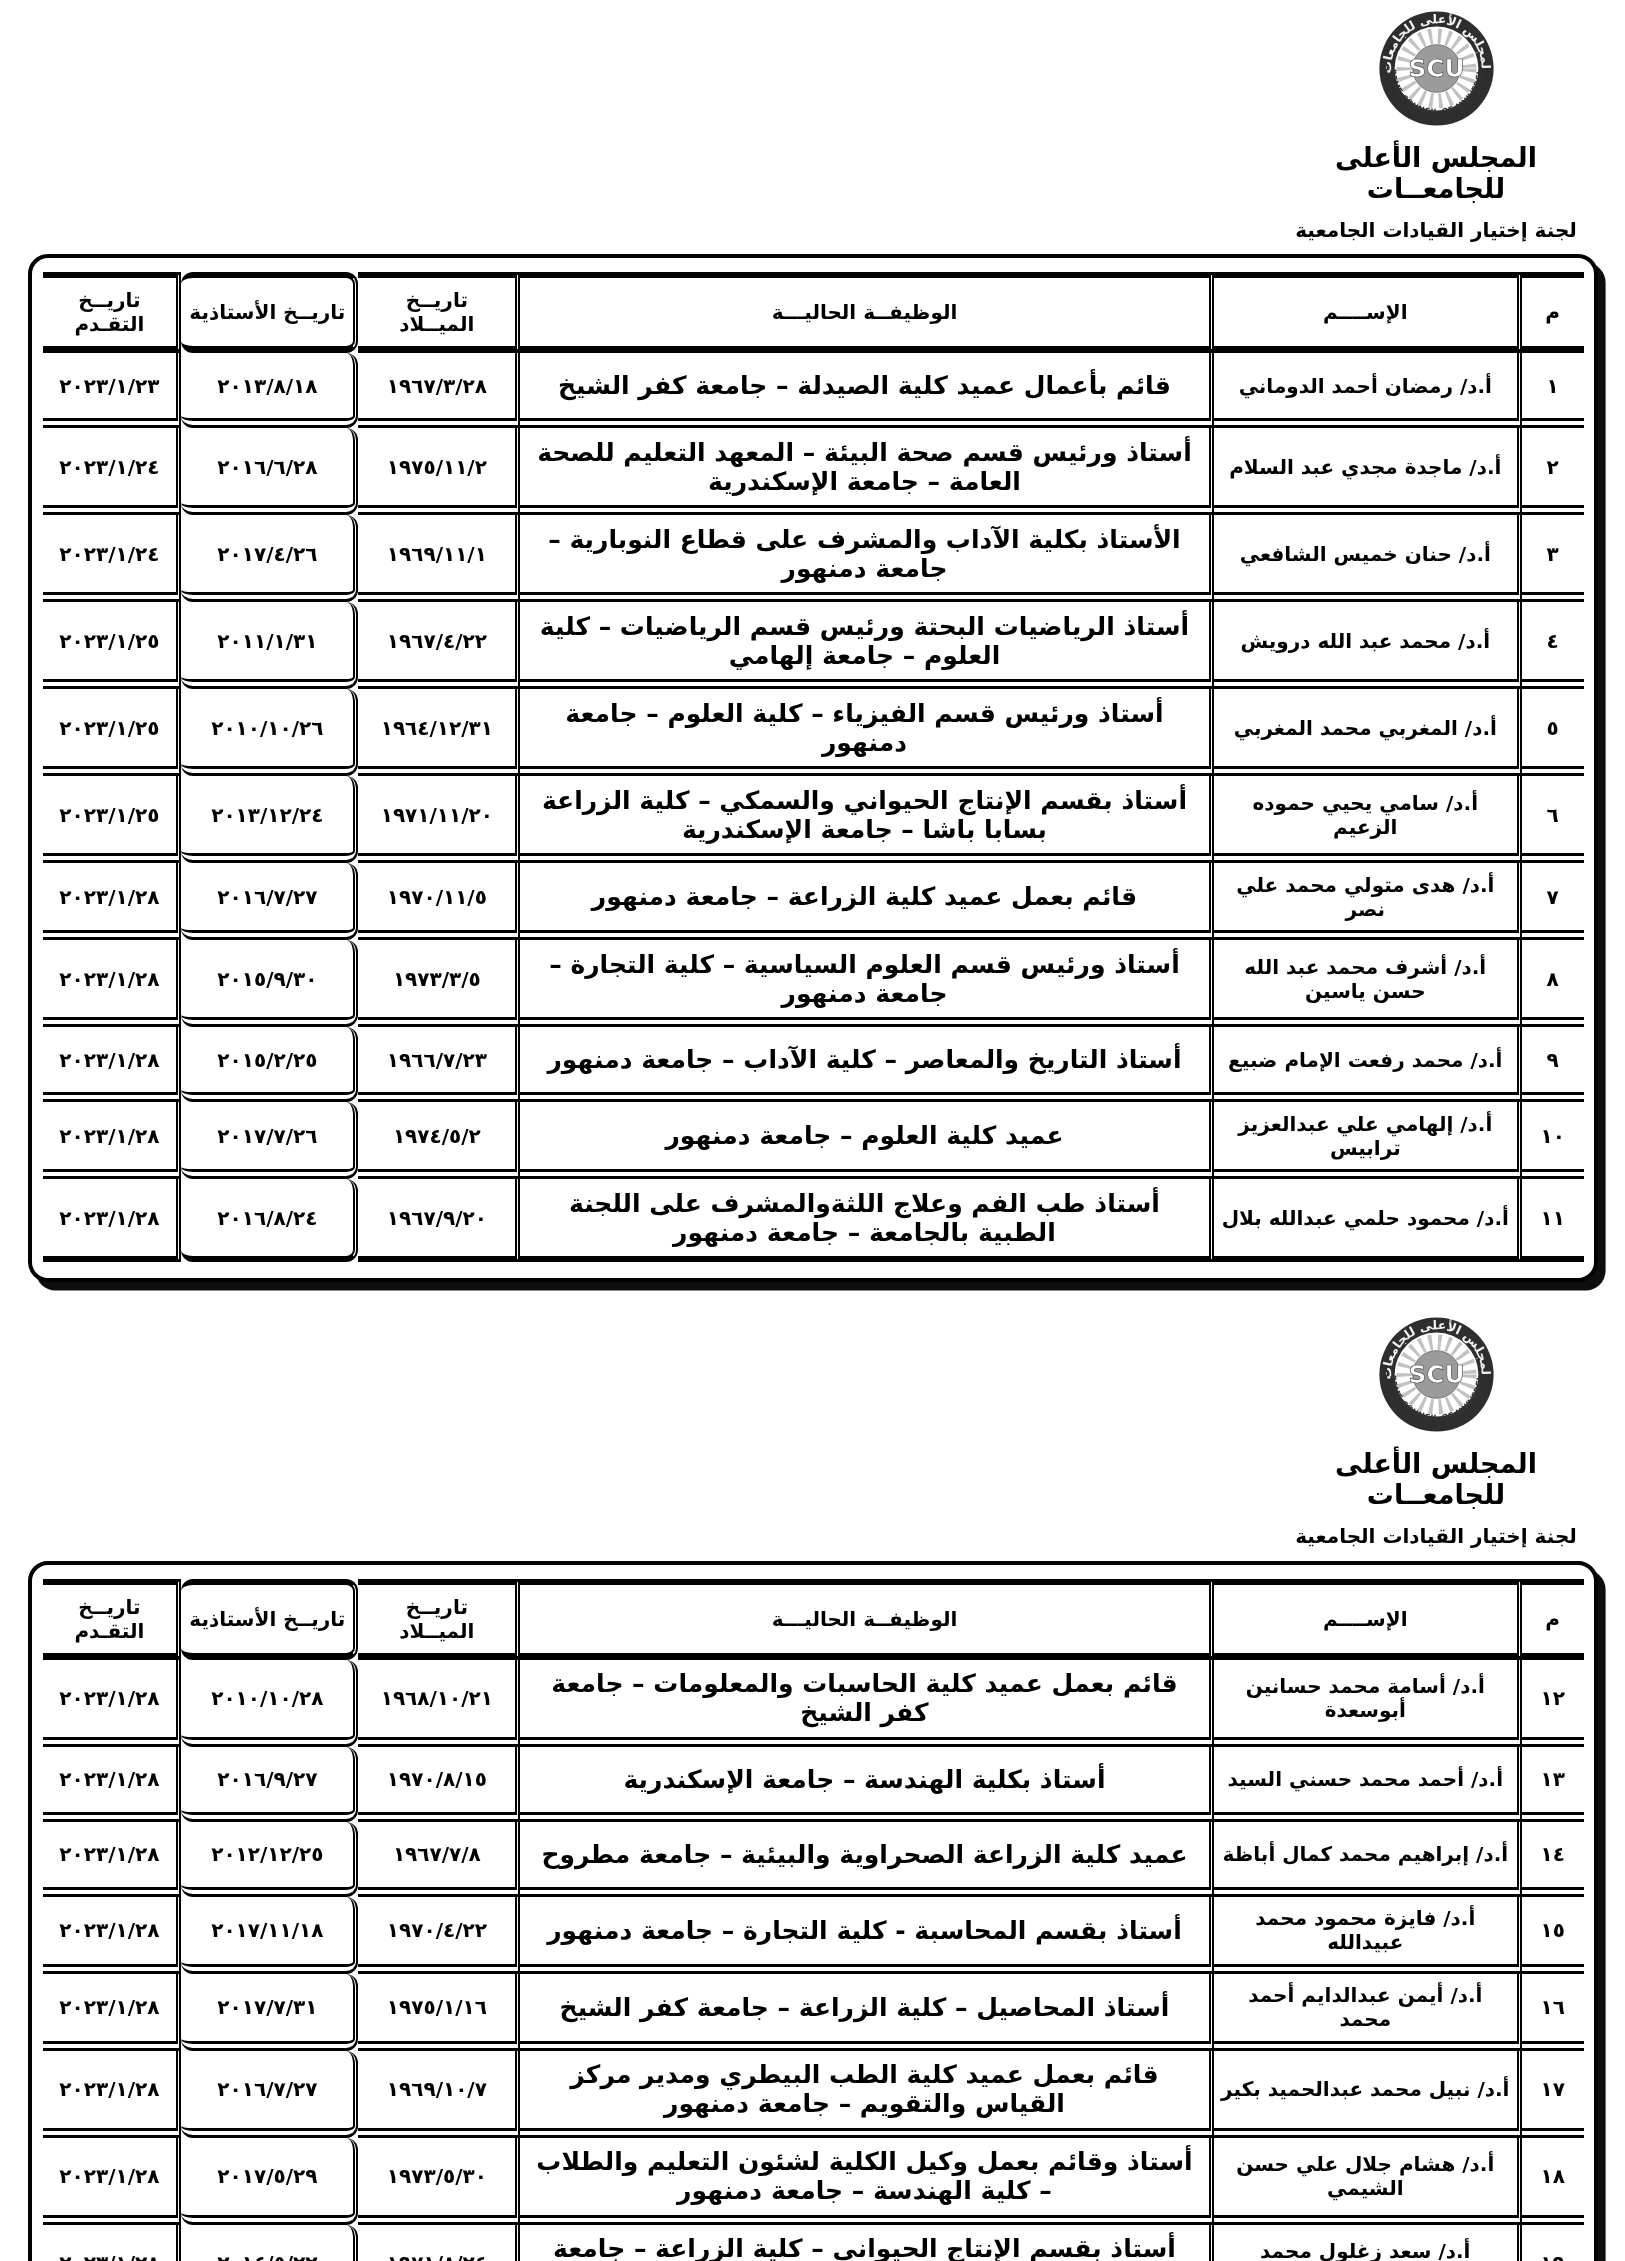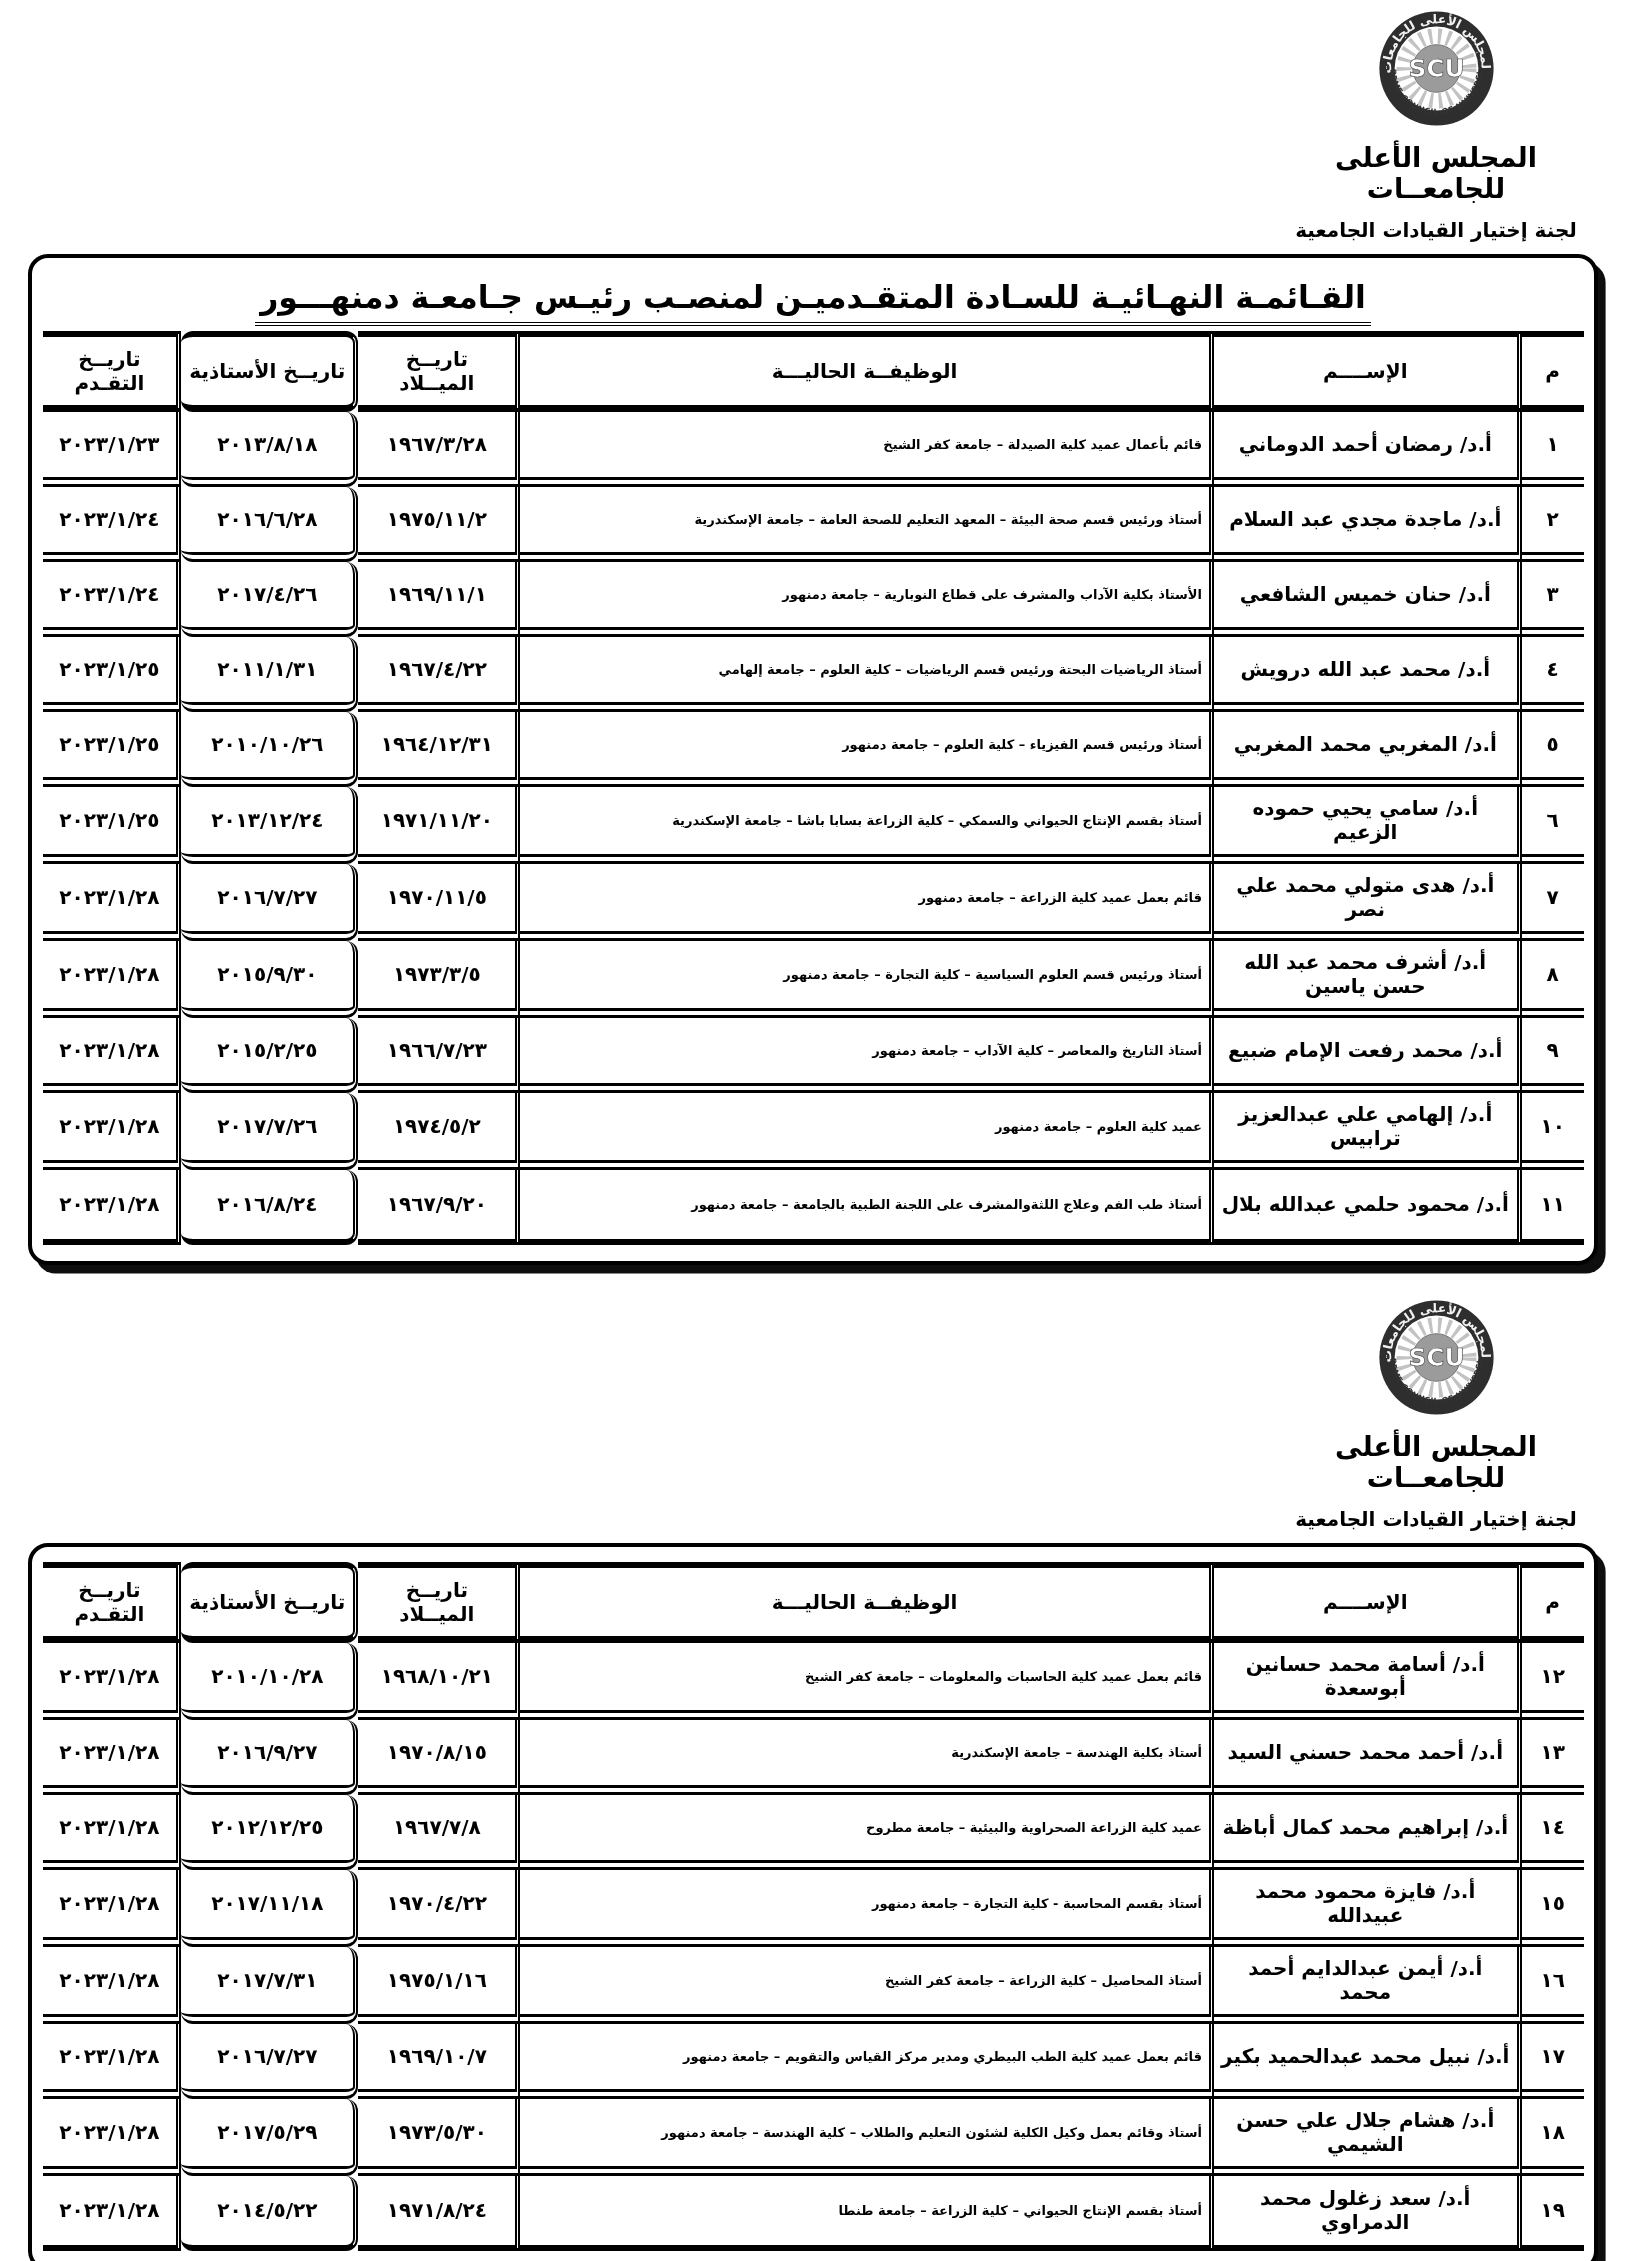--- a/index.html
+++ b/index.html
@@ -32,21 +32,21 @@
   table.cand { width:100%; border-collapse:separate; border-spacing:0; table-layout:fixed; }
   .cand th, .cand td {
     border-inline-start:5.7px double #000;
     border-bottom:10.5px double #000;
     text-align:center; vertical-align:middle;
     font-weight:bold; padding:9.5px 6.7px;
     overflow-wrap:break-word;
   }
   .cand th { font-size:20px; height:81px; border-top:6.2px solid #000; border-bottom:7.2px solid #000; }
   .cand td { font-size:20px; height:75px; }
-  .cand td.col-job { font-size:13px;text-align:right; }
+  .cand td.col-job { font-size:25px; }
   .cand th:first-child, .cand td:first-child { border-inline-start:none; }
   .cand tbody tr:last-child td { border-bottom:6.7px solid #000; }
   .col-no      { width:4%;    }
   .col-name    { width:20%;   }
   .col-job     { width:45%;   }
   .col-birth   { width:10.5%; }
   .col-prof    { width:11.5%;border-radius:12px; }
   .col-applied { width:9%;    }
   
   .logo-arc-top    { font-size:26px; font-weight:bold; fill:#f2f2f2; }
@@ -74,23 +74,20 @@
         <textPath href="#arcBottom" startOffset="50%">SUPREME COUNCIL OF UNIVERSITIES</textPath>
       </text>
       <text class="logo-scu" x="125" y="143" text-anchor="middle">SCU</text>
     </svg>
   </div>
   <div class="org-line1">المجلس الأعلى للجامعــات</div>
   <div class="org-line2">لجنة إختيار القيادات الجامعية</div>
 </div>
 
 <div class="doc-box">
-  <div class="list-title">
-    <span>القـائمـة النهـائيـة للسـادة المتقـدميـن لمنصـب رئيـس جـامعـة دمنهـــور</span>
-  </div>
   <table class="cand">
     <thead>
       <tr>
         <th class="col-no">م</th>
         <th class="col-name">الإســــم</th>
         <th class="col-job">الوظيفــة الحاليـــة</th>
         <th class="col-birth">تاريــخ الميــلاد</th>
         <th class="col-prof">تاريــخ الأستاذية</th>
         <th class="col-applied">تاريــخ التقـدم</th>
       </tr>

